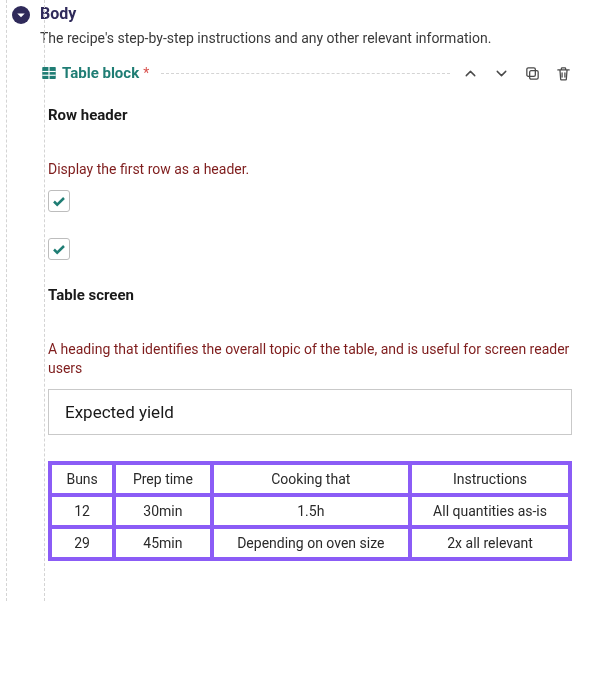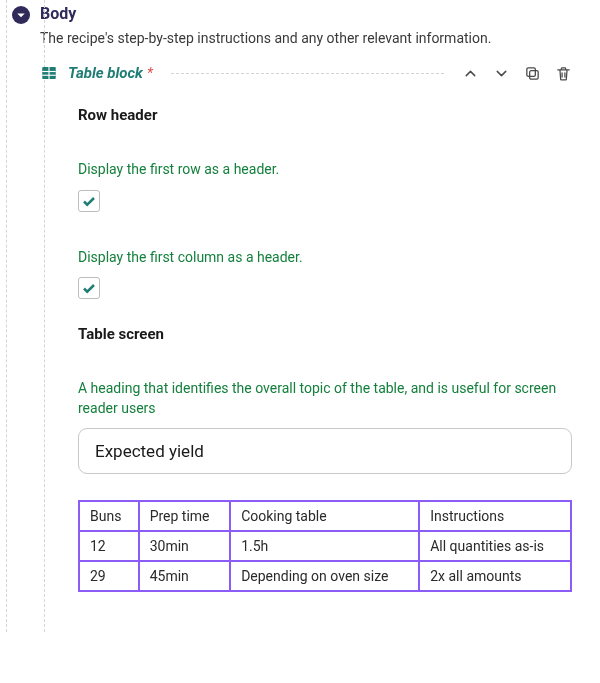--- a/index.html
+++ b/index.html
@@ -46,23 +46,22 @@
   }
   .body-desc {
     color: #3a3a3a;
     font-size: 14px;
     margin: 6px 8px 18px 40px;
   }
   .block-row {
     display: flex;
     align-items: center;
     padding-left: 40px;
-    gap: 10px;
+    gap: 4px;
     position: relative;
-    font-style: italic;
   }
   .table-icon {
     width: 18px; height: 18px;
     color: #1f7d74;
     flex-shrink: 0;
   }
   .block-title {
     font-size: 15px;
     font-weight: 700;
     color: #1f7d74;
@@ -79,66 +78,67 @@
     align-items: center;
     gap: 14px;
     padding-right: 28px;
   }
   .block-actions .ico {
     width: 17px; height: 17px;
     color: #4a4a4a;
     cursor: pointer;
   }
   .fields {
-    padding: 24px 28px 0 78px;
+    padding: 24px 28px 0 48px;
   }
   .field { margin-bottom: 26px; }
   .field-label {
     font-size: 15px;
     font-weight: 700;
     color: #1a1a1a;
     margin-bottom: 4px;
   }
   .field-desc {
     font-size: 14px;
-    color: #15803d;
+    color: #7f1d1d;
     margin-bottom: 10px;
     line-height: 1.4;
     margin-top: 36px;
   }
   .checkbox {
     width: 22px; height: 22px;
     border: 1px solid #bdbdbd;
     border-radius: 3px;
     display: flex; align-items: center; justify-content: center;
     cursor: pointer;
     background: #fff;
   }
   .checkbox svg { width: 16px; height: 16px; stroke: #1f7d74; stroke-width: 2.5; fill: none; }
   .text-input {
     width: 100%;
     padding: 12px 16px;
     font-size: 17px;
     border: 1px solid #c9c9c9;
-    border-radius: 9px;
+    border-radius: 0;
     color: #1a1a1a;
     outline: none;
     font-family: inherit;
   }
   table.data {
     width: 100%;
     border-collapse: collapse;
     margin-top: 8px;
     font-size: 14px;
   }
   table.data td {
-    border: 2px solid #8b5cf6;
+    border: 4px solid #8b5cf6;
     padding: 6px 10px;
     vertical-align: top;
     color: #2a2a2a;
+    text-align: center;
   }
 </style>
 </head>
 <body>
 
 <div class="panel">
   <div class="vline l1"></div>
   <div class="vline l2"></div>
 
   <div class="row-head">
@@ -185,51 +185,50 @@
       <div class="field-label">Row header</div>
       <div class="field-desc">Display the first row as a header.</div>
       <div class="checkbox">
         <svg viewBox="0 0 16 16">
             <path d="M3 8.5l3.2 3.2L13 5"></path>
           </svg>
       </div>
     </div>
 
     <div class="field">
-      <div class="field-desc">Display the first column as a header.</div>
       <div class="checkbox">
         <svg viewBox="0 0 16 16">
             <path d="M3 8.5l3.2 3.2L13 5"></path>
           </svg>
       </div>
     </div>
 
     <div class="field">
       <div class="field-label">Table screen</div>
       <div class="field-desc">A heading that identifies the overall topic of the table, and is useful for screen reader users</div>
       <input type="text" class="text-input" value="Expected yield" style="">
     </div>
 
     <table class="data">
       <tbody>
           <tr>
         <td>Buns</td>
         <td>Prep time</td>
-        <td>Cooking table</td>
+        <td>Cooking that</td>
         <td>Instructions</td>
       </tr>
       <tr>
         <td>12</td>
         <td>30min</td>
         <td>1.5h</td>
         <td>All quantities as-is</td>
       </tr>
       <tr>
         <td>29</td>
         <td>45min</td>
         <td>Depending on oven size</td>
-        <td>2x all amounts</td>
+        <td>2x all relevant</td>
       </tr>
     </tbody>
       </table>
 
   </div>
 </div>
 
 </body></html>

